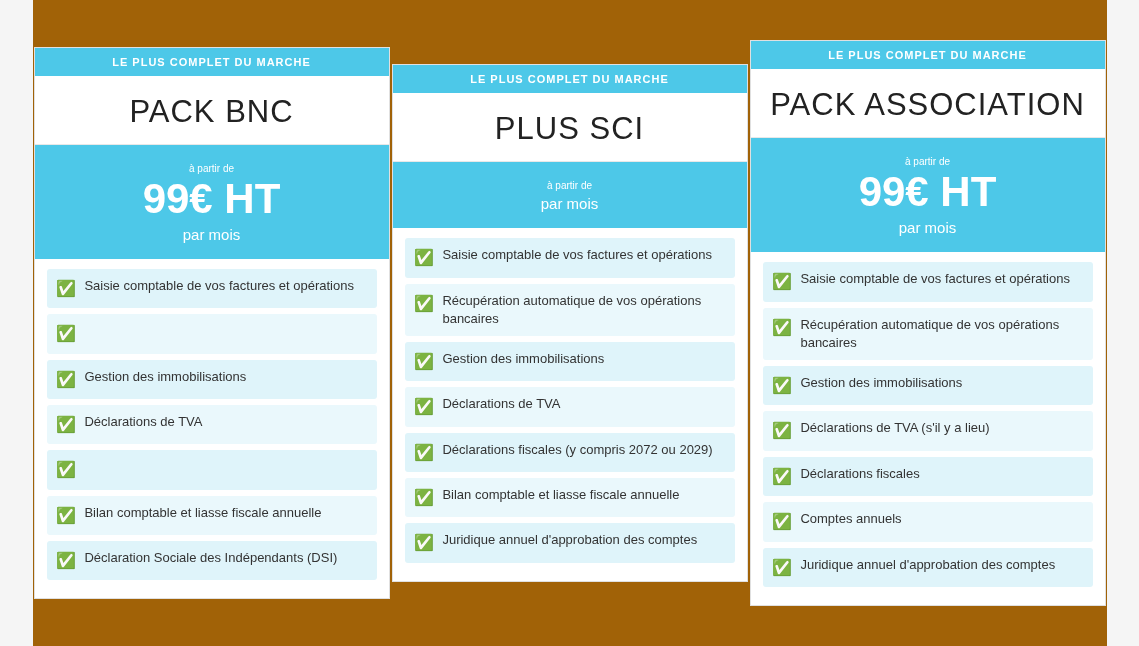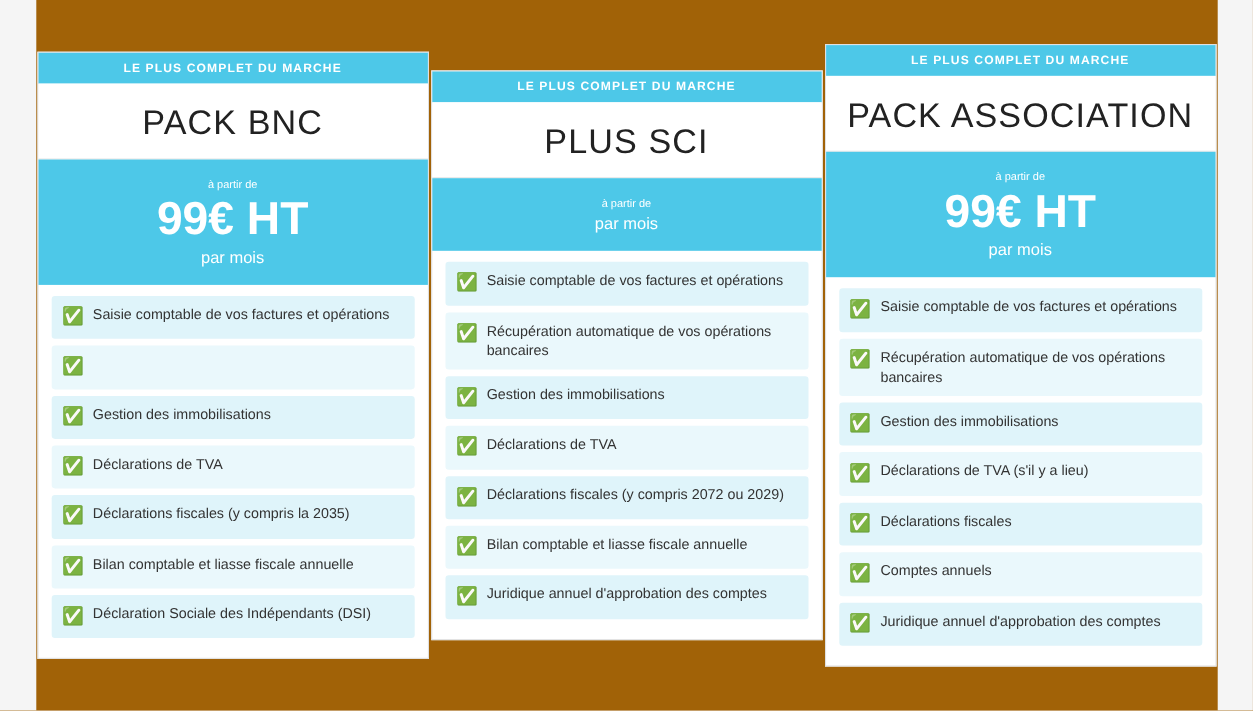--- a/index.html
+++ b/index.html
@@ -128,21 +128,20 @@
         <div class="feature-item">
           <span class="check-icon">✅</span>
           <span class="feature-text">Gestion des immobilisations</span>
         </div>
         <div class="feature-item">
           <span class="check-icon">✅</span>
           <span class="feature-text">Déclarations de TVA</span>
         </div>
         <div class="feature-item">
           <span class="check-icon">✅</span>
-          <span class="feature-text">Déclarations fiscales (y compris la 2035)</span>
         </div>
         <div class="feature-item">
           <span class="check-icon">✅</span>
           <span class="feature-text">Bilan comptable et liasse fiscale annuelle</span>
         </div>
         <div class="feature-item">
           <span class="check-icon">✅</span>
           <span class="feature-text">Déclaration Sociale des Indépendants (DSI)</span>
         </div>
       </div>

